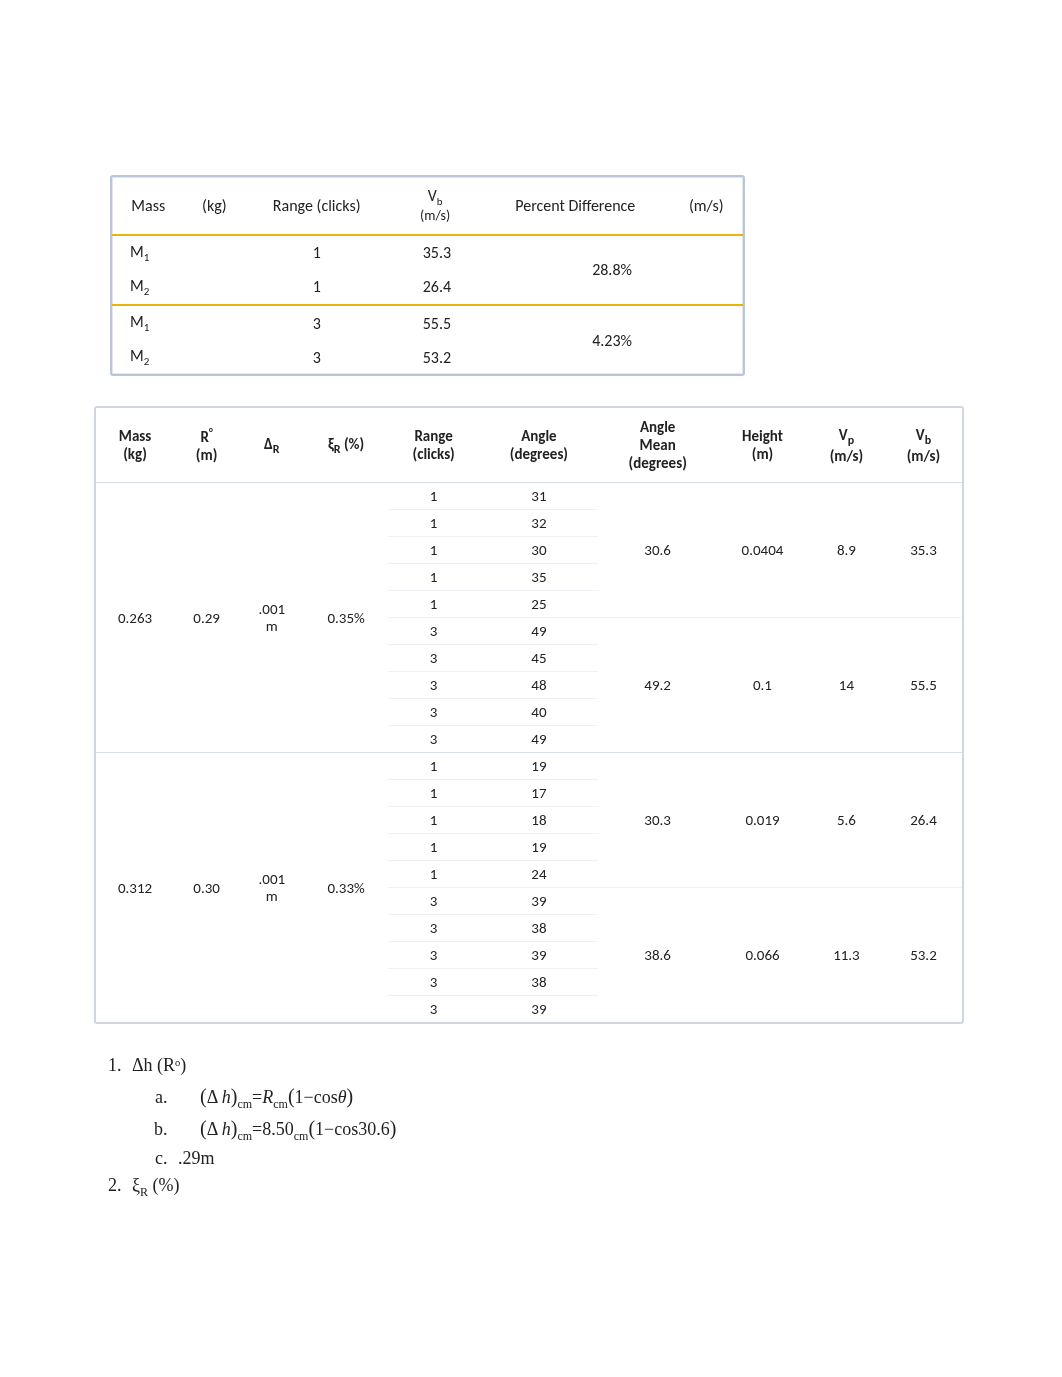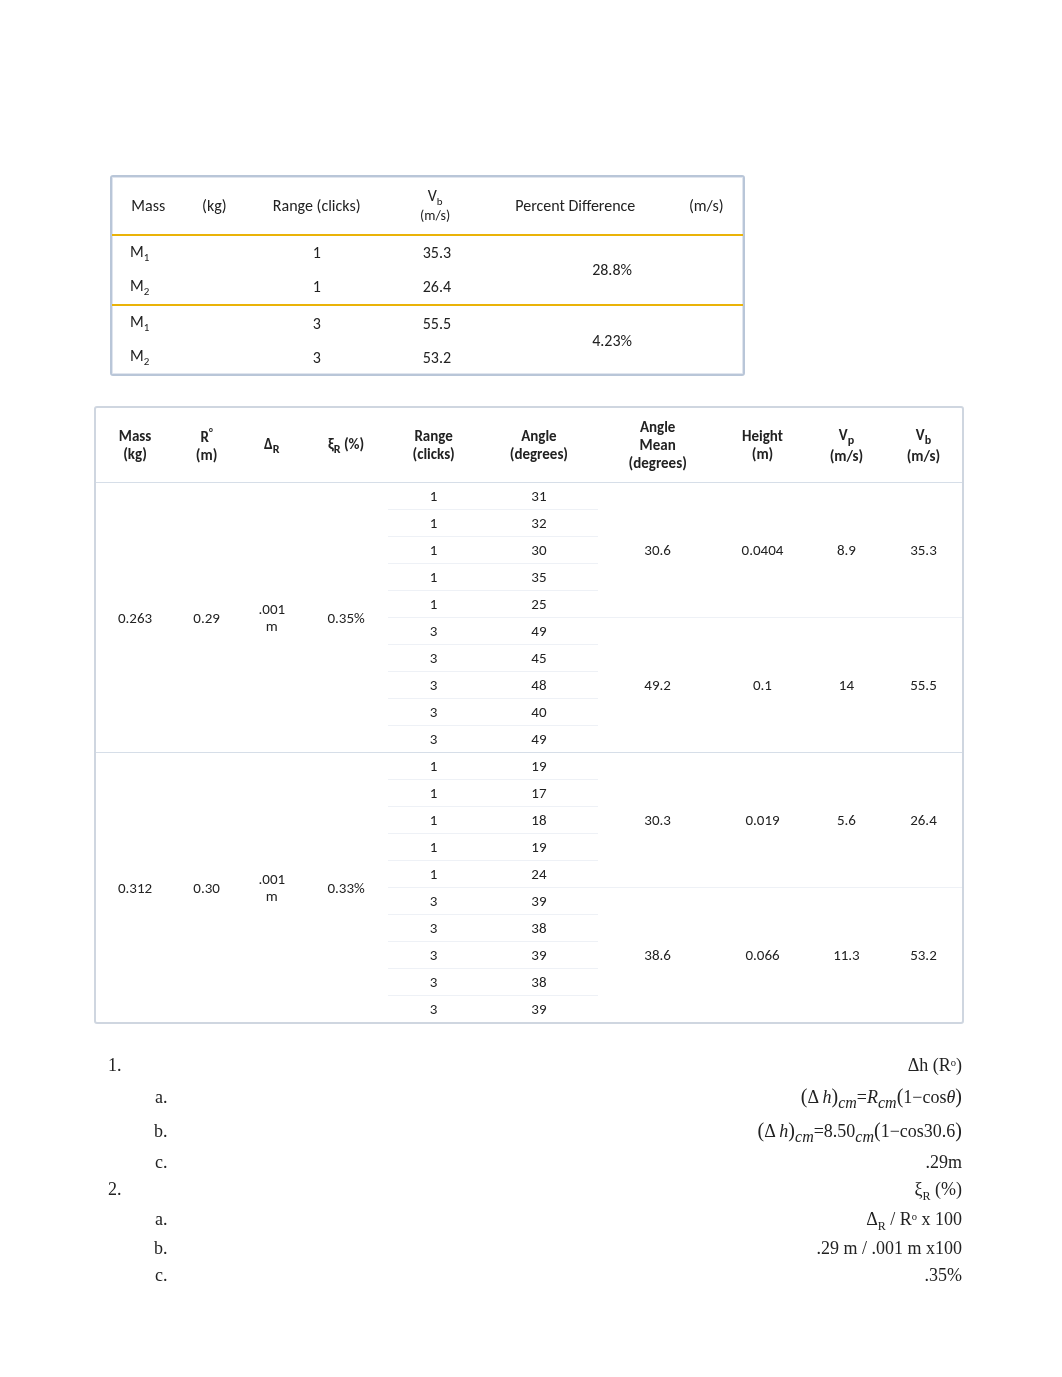--- a/index.html
+++ b/index.html
@@ -95,26 +95,26 @@
     .calcs {
       margin-top: 28px;
       font-family: "Times New Roman", serif;
       font-size: 18px;
       line-height: 1.5;
     }
     .calcs .heading {
       font-weight: bold;
     }
     .calcs ol { margin: 2px 0 0 0; padding-left: 26px; }
-    .calcs ol.num { list-style-type: decimal; text-align: right; }
+    .calcs ol.num { list-style-type: decimal; }
     .calcs ol.alpha { list-style-type: lower-alpha; padding-left: 40px; }
     .calcs li { padding-left: 6px; }
     .formula { font-family: "Times New Roman", serif; }
     .subr { font-size: 12px; vertical-align: sub; }
-    .subib { font-style: italic; font-size: 16px; vertical-align: sub; }
+    .subib { font-size: 12px; vertical-align: sub; }
     .sup { font-size: 11px; vertical-align: super; }
     .big { font-size: 20px; }
     .eq-indent { padding-left: 22px; display: inline-block; }
   </style>
 </head>
 <body>
 
 <div class="page">
 
   <div class="table1-wrap">
@@ -327,24 +327,17 @@
               <span class="big">(</span>Δ <i>h</i><span class="big">)</span><span class="subib">cm</span><span>=8.50</span><span class="subib">cm</span><span class="big">(</span>1−cos30.6<span class="big">)</span>
             </span>
           </li>
           <li><span>.29m</span></li>
         </ol>
       </li>
       <li>
         <span>
           <span>ξ</span><span class="subr">R</span><span> (%)</span>
         </span>
-        <ol class="alpha">
-          <li>
-            <span>Δ</span><span class="subr">R</span><span>  / Rᵒ x 100</span>
-          </li>
-          <li><span>.29 m / .001 m x100</span></li>
-          <li><span>.35%</span></li>
-        </ol>
       </li>
     </ol>
   </div>
 
 </div>
 
 </body></html>

